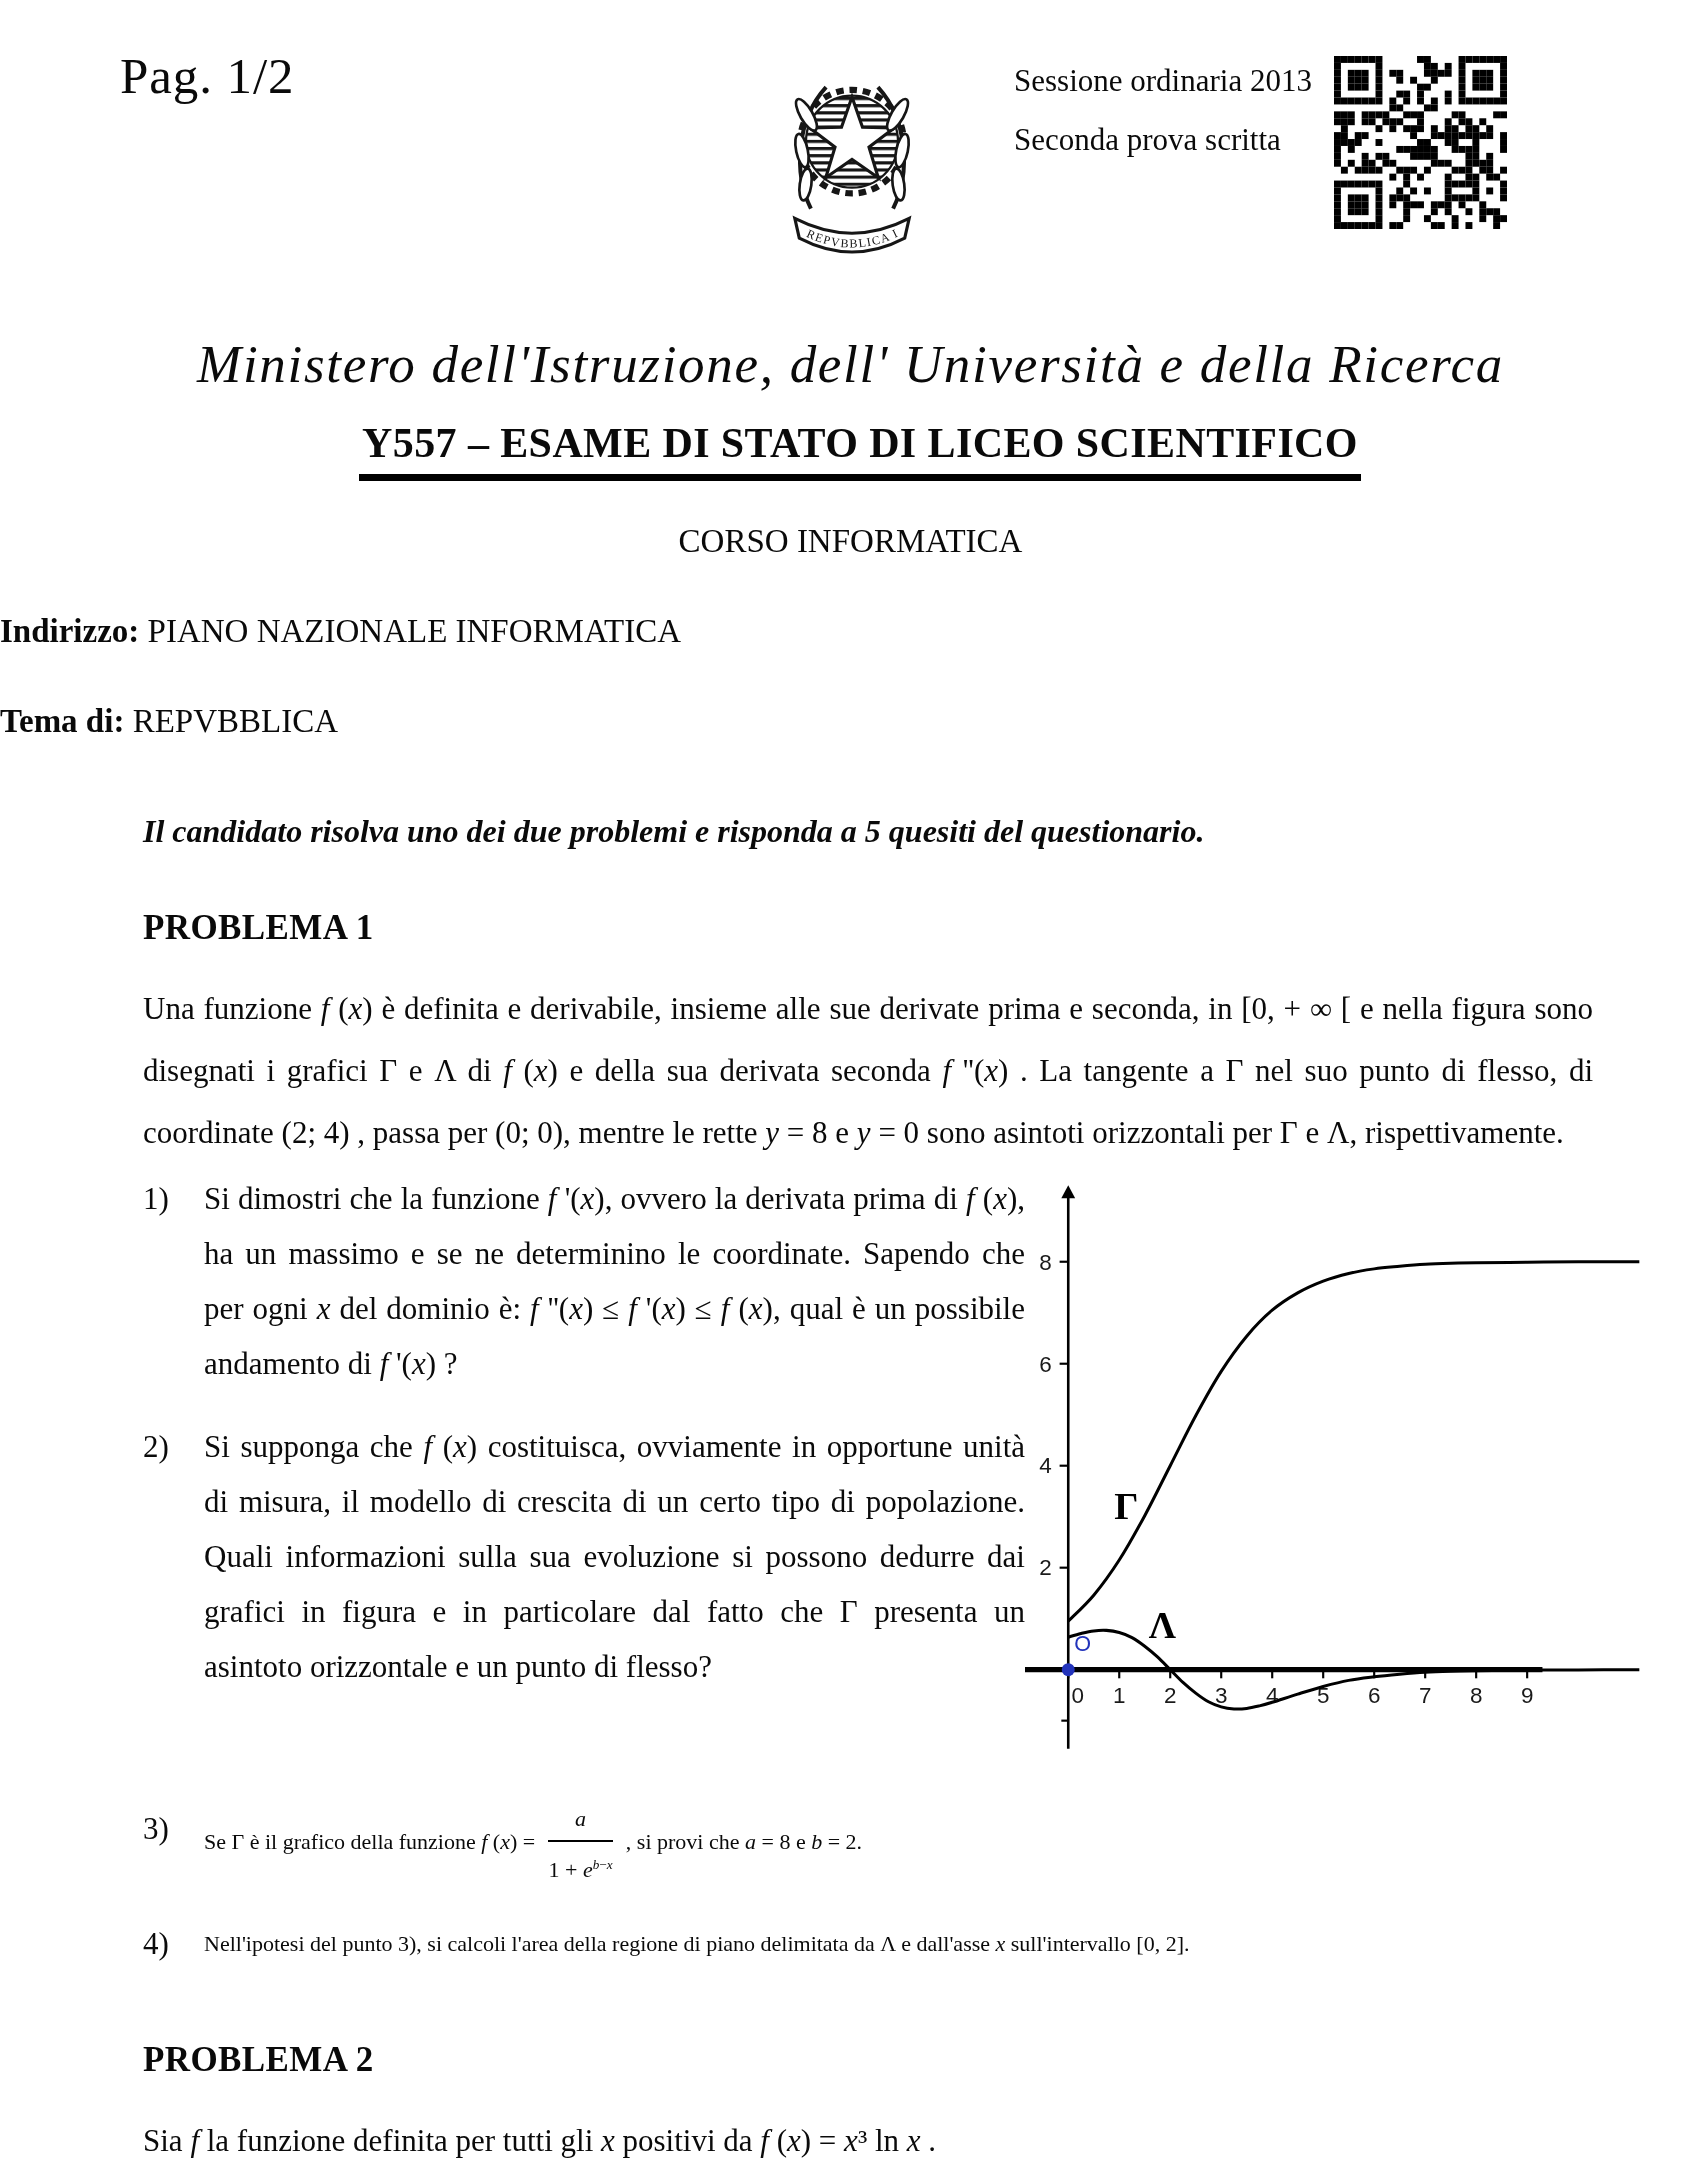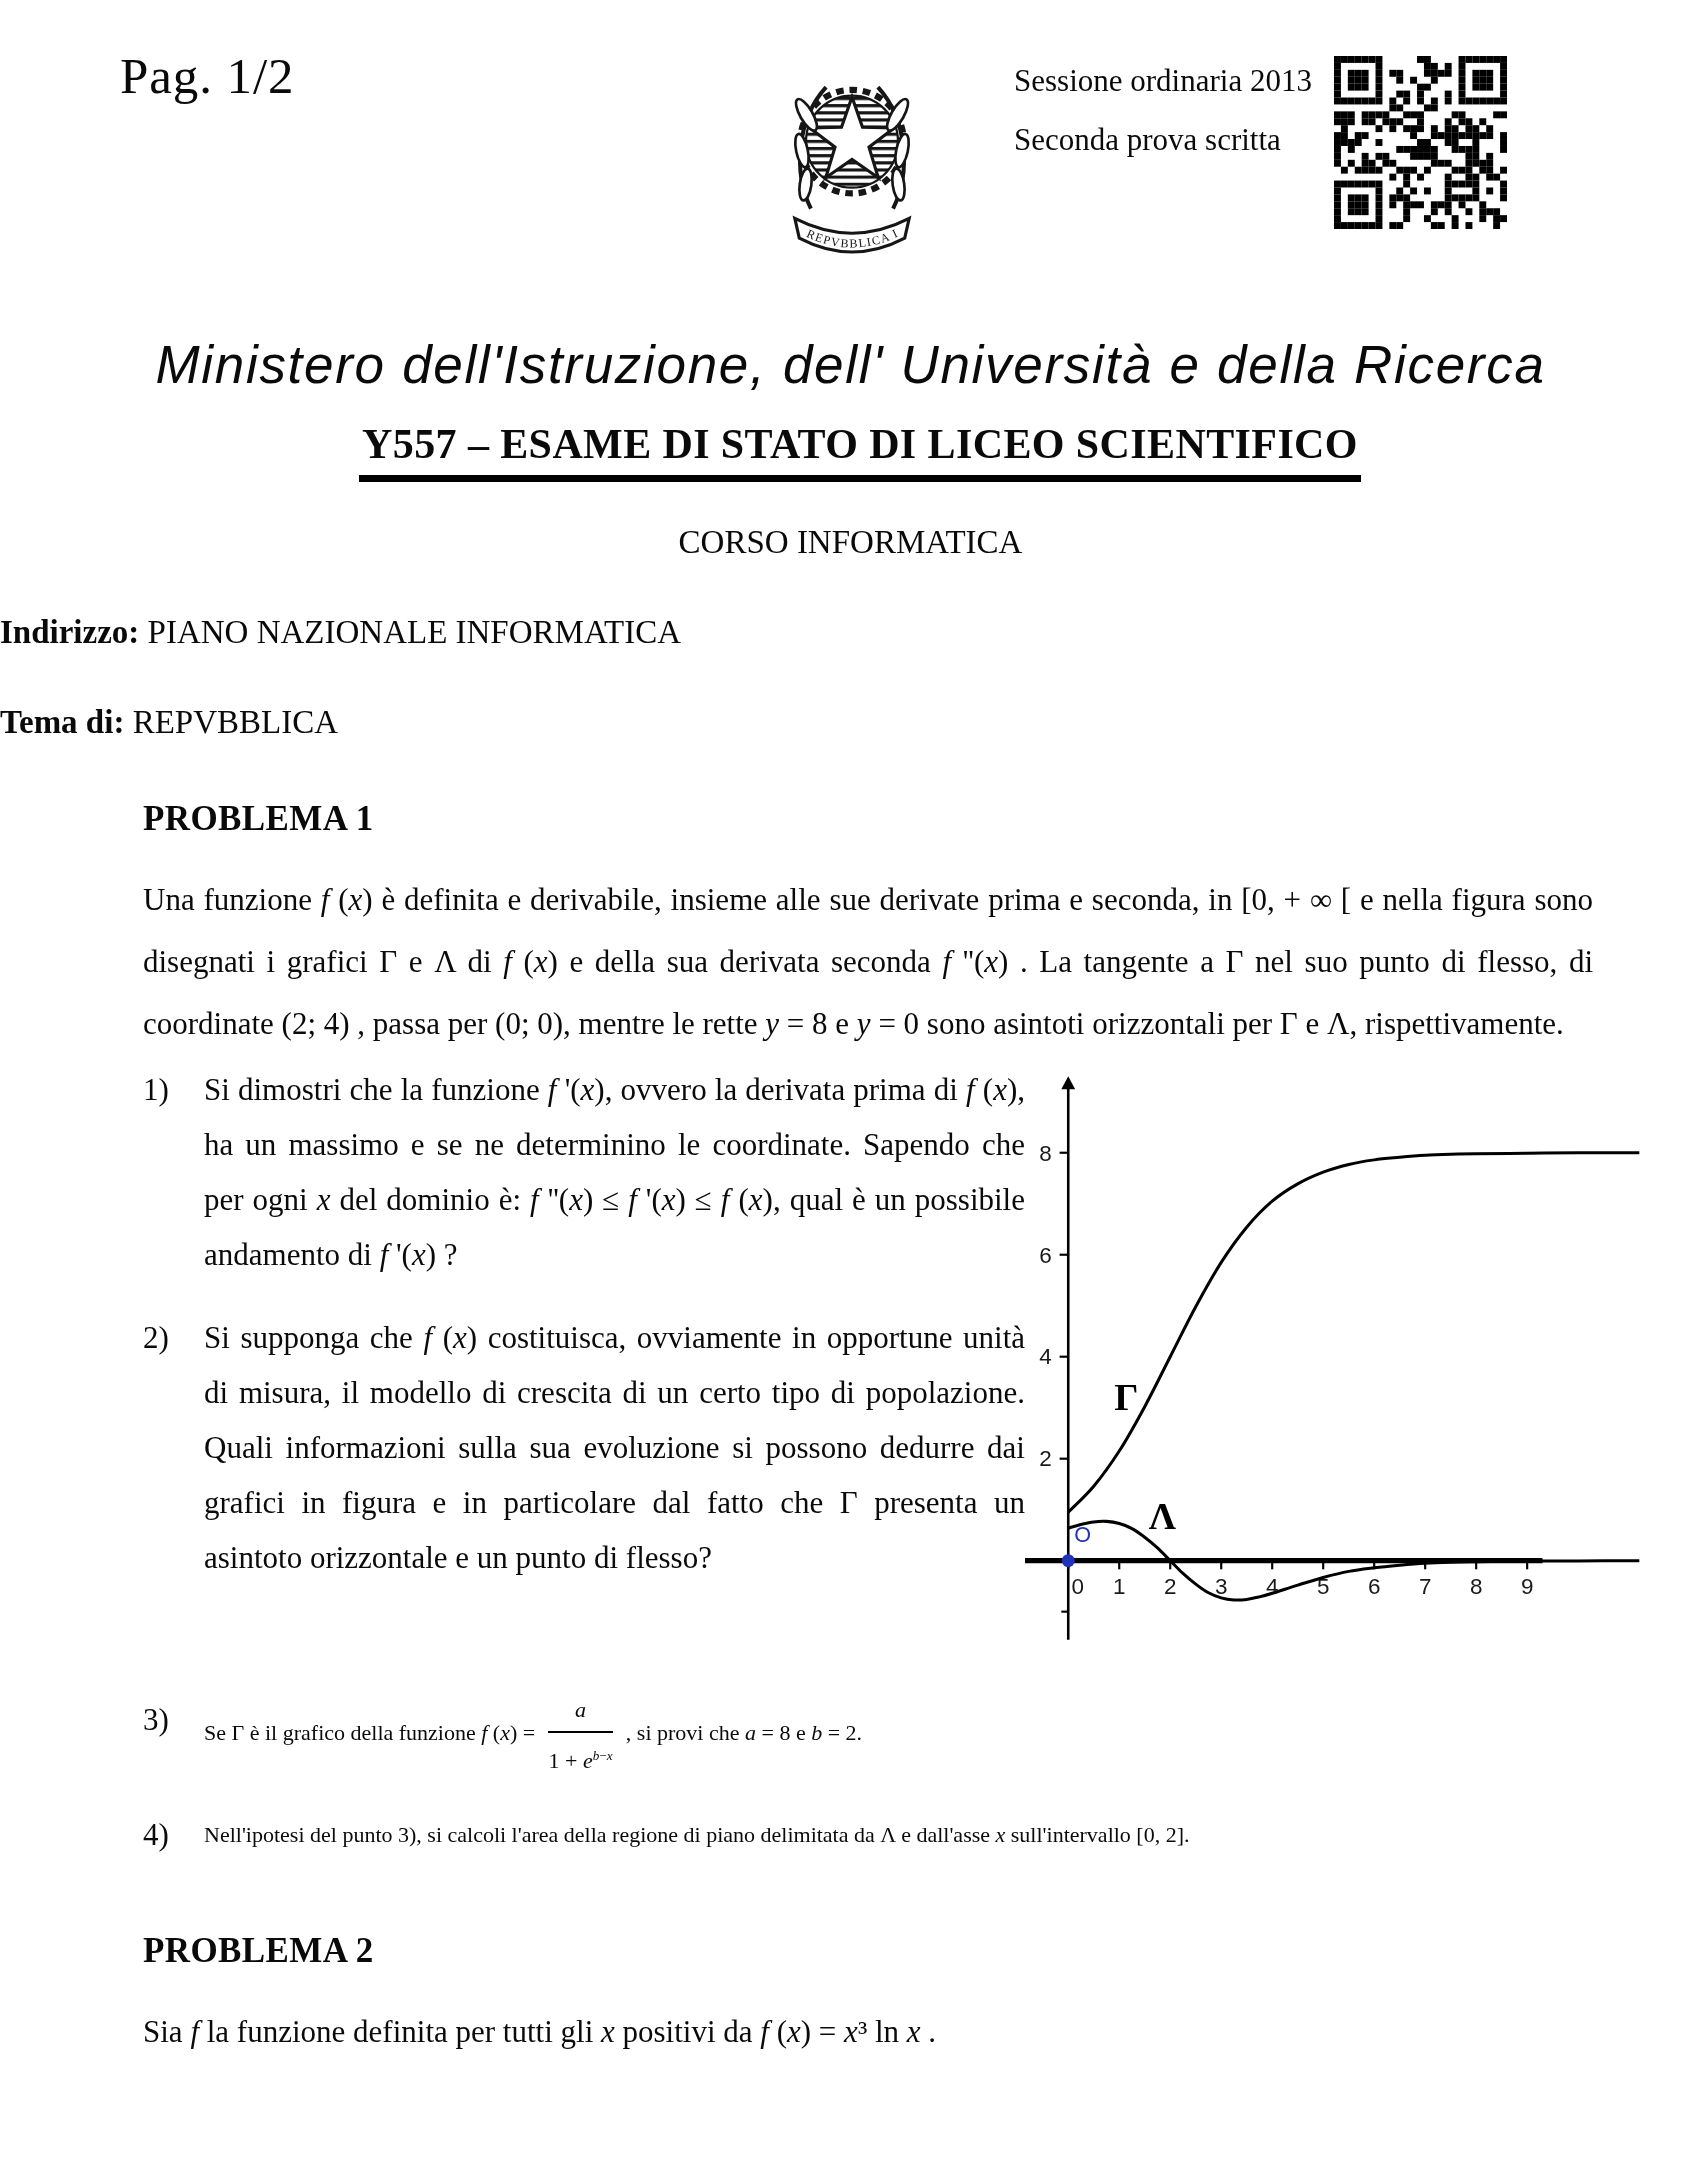--- a/index.html
+++ b/index.html
@@ -7,21 +7,21 @@
         font-family:"Liberation Serif","DejaVu Serif",serif;overflow:hidden;}
   
   .pag{position:absolute;left:120px;top:47px;font-size:51px;letter-spacing:0.9px;}
   .emblem{position:absolute;left:785px;top:60px;width:134px;height:199px;}
   .session{position:absolute;left:1014px;top:55px;font-size:31px;line-height:51px;}
   .session .s2{margin-top:8px;}
   .qr{position:absolute;left:1334px;top:56px;width:173px;height:173px;}
   
   .content{position:absolute;left:0;top:0;width:1701px;padding:0;}
   .ministry{margin-top:334px;text-align:center;font-style:italic;font-size:53px;
-            font-family:Liberation Sans, sans-serif;letter-spacing:1.7px;}
+            font-family:Liberation Serif, serif;letter-spacing:1.7px;}
   .examtitle-wrap{text-align:center;margin-top:25px;}
   .examtitle{display:inline-block;font-size:42px;font-weight:bold;letter-spacing:0.4px;
              border-bottom:7px solid #000;padding:0 3.5px 7px 3.5px;margin-left:19px;}
   .corso{text-align:center;font-size:33px;margin-top:42px;}
   .indirizzo,.tema{text-align:left;font-size:33px;margin-top:53px;}
   .blabel{font-weight:bold;}
   .instruction{margin:73px 108px 0 143px;font-size:32px;font-weight:bold;font-style:italic;}
   .ptitle{margin:58px 108px 0 143px;font-size:35px;font-weight:bold;letter-spacing:0.4px;}
   .para{margin:30px 108px 0 143px;font-size:31px;line-height:62px;text-align:justify;}
   
@@ -397,20 +397,21 @@
     <div class="examtitle-wrap">
       <span class="examtitle">Y557 – ESAME DI STATO DI LICEO SCIENTIFICO</span>
     </div>
 
     <div class="corso">CORSO INFORMATICA</div>
 
     <div class="indirizzo"><span class="blabel">Indirizzo:</span><span> PIANO NAZIONALE INFORMATICA</span></div>
 
     <div class="tema"><span class="blabel">Tema di:</span><span> REPVBBLICA</span></div>
 
+    <div class="instruction">Il candidato risolva uno dei due problemi e risponda a 5 quesiti del questionario.</div>
 
     <div class="ptitle">PROBLEMA 1</div>
 
     <div class="para">Una funzione  <i>f</i> (<i>x</i>)  è definita e derivabile, insieme alle sue derivate prima e seconda, in [0, + ∞ [ e nella figura sono disegnati i grafici Γ e Λ di  <i>f</i> (<i>x</i>)  e della sua derivata seconda  <i>f</i> ''(<i>x</i>) . La tangente a Γ nel suo punto di flesso, di coordinate (2; 4) , passa per (0; 0), mentre le rette  <i>y</i> = 8  e  <i>y</i> = 0  sono asintoti orizzontali per Γ e Λ, rispettivamente.</div>
 
     <div class="p1cols">
       <div class="p1left">
         <div class="item">
           <span class="num">1)</span>
           <div class="itext">Si dimostri che la funzione  <i>f</i> '(<i>x</i>), ovvero la derivata prima di <i>f</i> (<i>x</i>), ha un massimo e se ne determinino le coordinate. Sapendo che per ogni  <i>x</i>  del dominio è:  <i>f</i> ''(<i>x</i>) ≤ <i>f</i> '(<i>x</i>) ≤ <i>f</i> (<i>x</i>), qual è un possibile andamento di  <i>f</i> '(<i>x</i>) ?</div>

